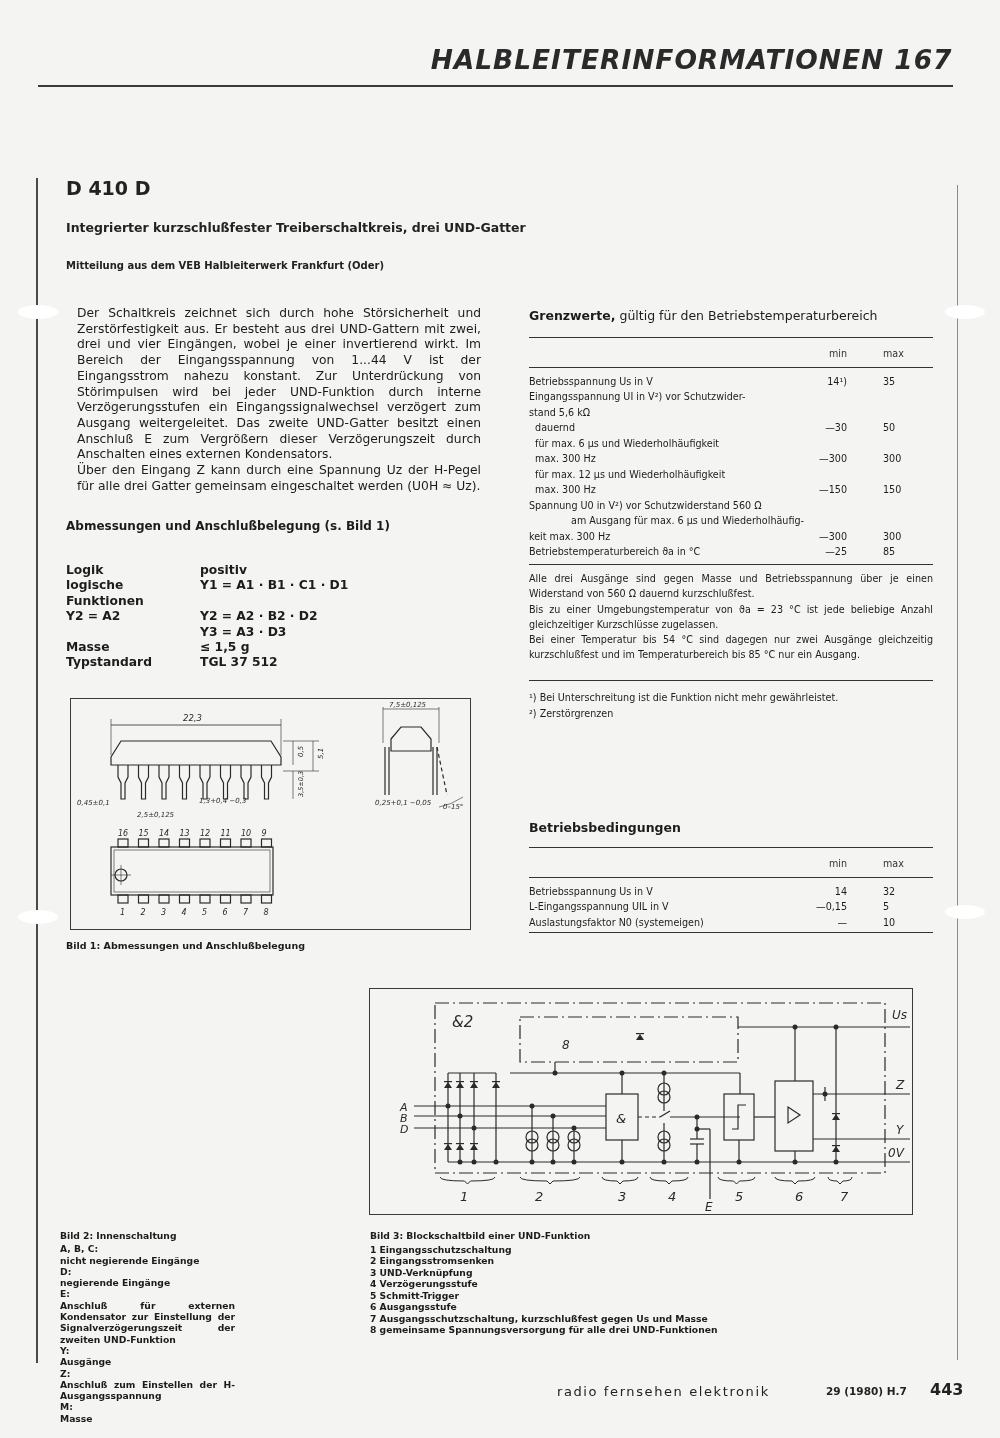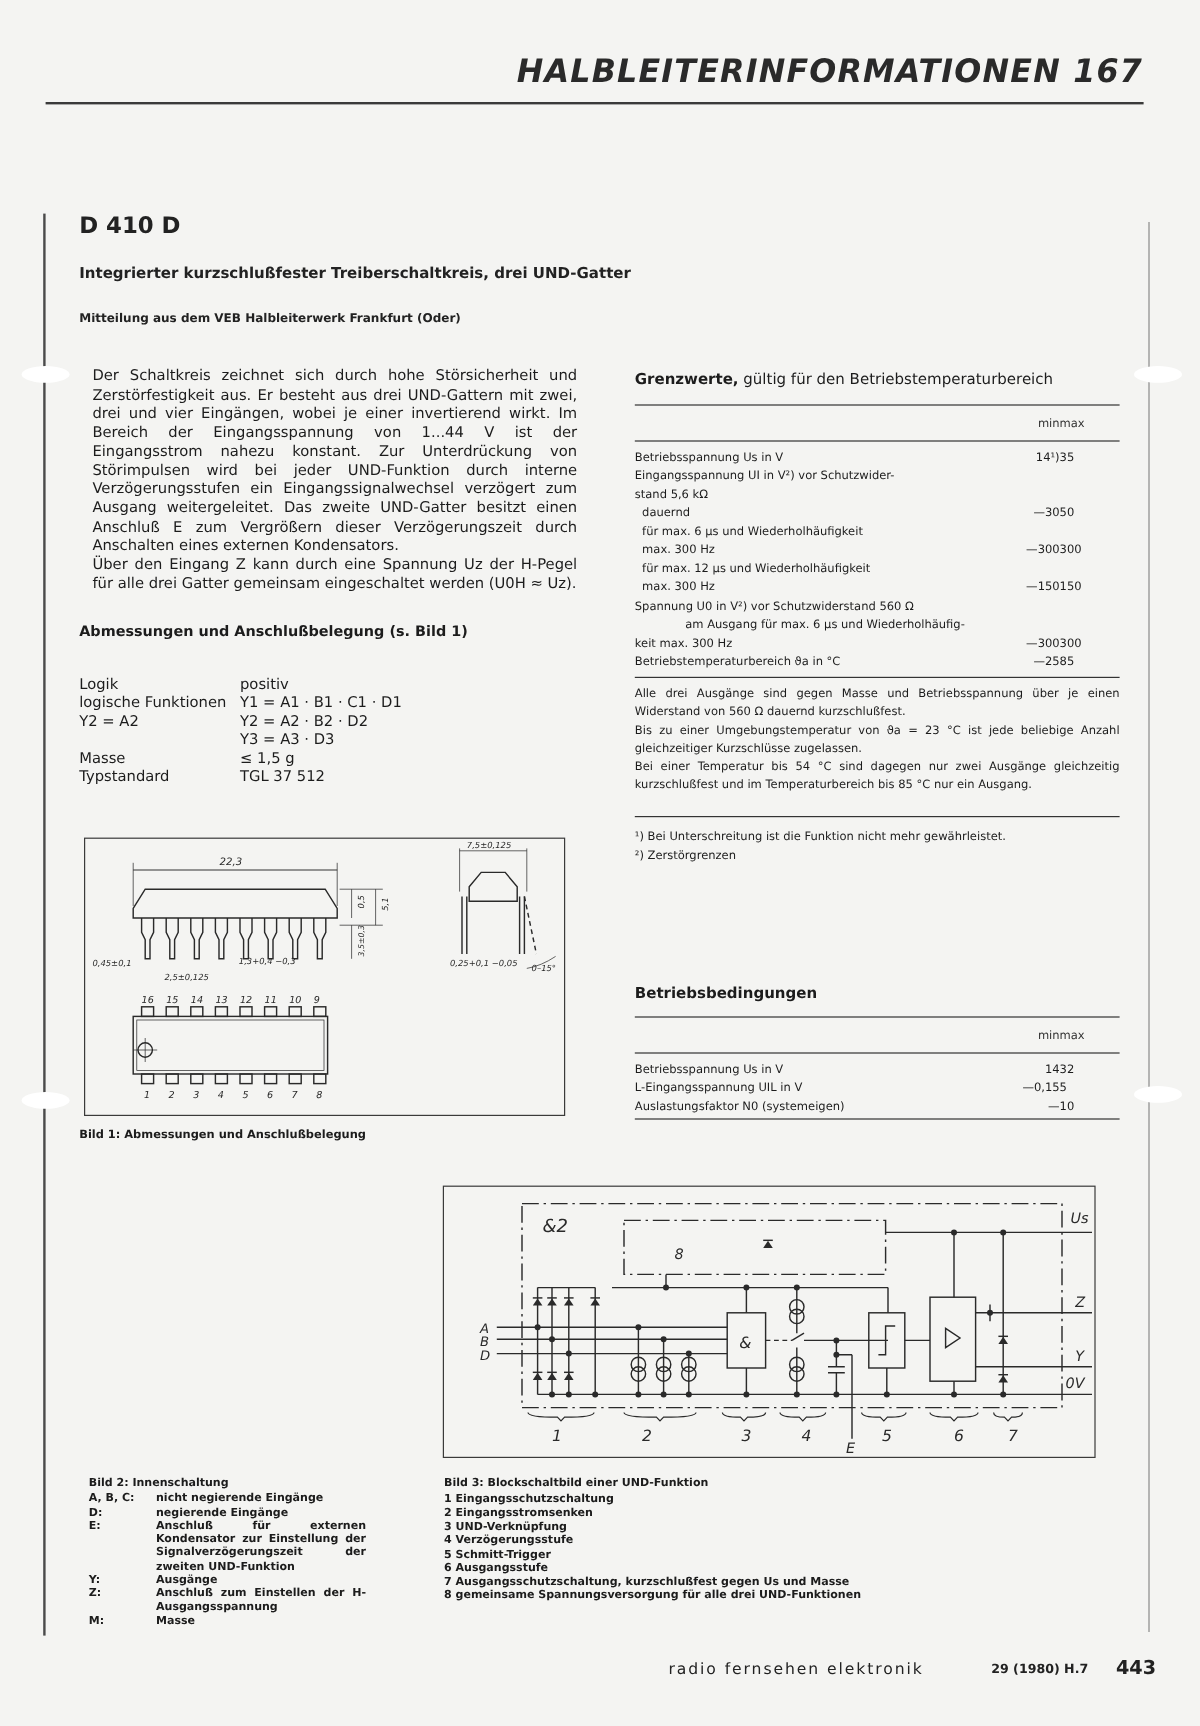--- a/index.html
+++ b/index.html
@@ -10,42 +10,42 @@
   .left-rule{left:36px;top:178px;width:2px;height:1185px;background:#4a4a4a;}
   .right-rule{left:957px;top:185px;width:1px;height:1175px;background:#8a8a8a;}
   .punch{width:40px;height:14px;border-radius:50%;background:#ffffff;}
   .part-title{left:66px;top:177px;font-weight:bold;font-size:19px;color:#222;}
   .subtitle{left:66px;top:220px;font-weight:bold;font-size:12.5px;color:#222;}
   .source{left:66px;top:260px;font-weight:bold;font-size:10px;color:#222;}
   .intro{left:77px;top:306px;width:404px;font-size:12.3px;line-height:15.7px;text-align:justify;}
   .intro p{margin:0;}
   .h-dim{left:66px;top:519px;font-weight:bold;font-size:12px;}
   .spec-grid{left:66px;top:563px;font-size:12.3px;line-height:15.4px;}
-  .spec-row{display:flex;}
+  .spec-row{display:flex;font-weight:bold;}
   .spec-row .k{width:134px;}
   .fig1{left:70px;top:698px;width:399px;height:230px;border:1px solid #3a3a3a;}
   .cap1{left:66px;top:940px;font-weight:bold;font-size:9.5px;}
   
   .h-grenz{left:529px;top:308px;font-size:12.5px;}
   .h-grenz b{font-weight:bold;}
   .tbl{left:529px;width:404px;font-size:9.6px;}
   .tbl .rule{height:1px;background:#333;}
-  .tbl .row{display:flex;line-height:15.5px;}
+  .tbl .row{display:flex;line-height:15.5px;gap:36px;}
   .tbl .lbl{flex:1;}
   .tbl .min{width:50px;text-align:right;}
   .tbl .max{width:50px;text-align:left;}
   .tbl .hdr{color:#333;}
   .note{left:529px;top:571px;width:404px;font-size:9.6px;line-height:15.3px;text-align:justify;}
   .note p{margin:0;}
   .fn-rule{left:529px;top:680px;width:404px;height:1px;background:#333;}
   .fn{left:529px;top:690px;font-size:9.6px;line-height:15.5px;}
   .h-betr{left:529px;top:820px;font-size:12.5px;font-weight:bold;}
   .fig3{left:369px;top:988px;width:542px;height:225px;border:1px solid #3a3a3a;}
-  .cap2{left:74px;top:1230px;font-weight:bold;font-size:9.2px;line-height:11.3px;}
-  .cap2 .row{display:flex;}
+  .cap2{left:60px;top:1230px;font-weight:bold;font-size:9.2px;line-height:11.3px;}
+  .cap2 .row{display:flex;flex-direction:column;}
   .cap2 .k{width:56px;}
   .cap2 .v{width:175px;text-align:justify;}
   .cap3{left:370px;top:1230px;font-weight:bold;font-size:9.2px;line-height:11.5px;}
   .footer{left:557px;top:1384px;font-size:13px;letter-spacing:1.6px;color:#222;}
   .footer-issue{left:826px;top:1385px;font-size:10.5px;font-weight:bold;color:#222;}
   .footer-page{left:930px;top:1380px;font-size:16px;font-weight:bold;color:#222;}
   svg text{font-family:"DejaVu Sans",sans-serif;font-style:italic;}
 </style>
 </head>
 <body>

